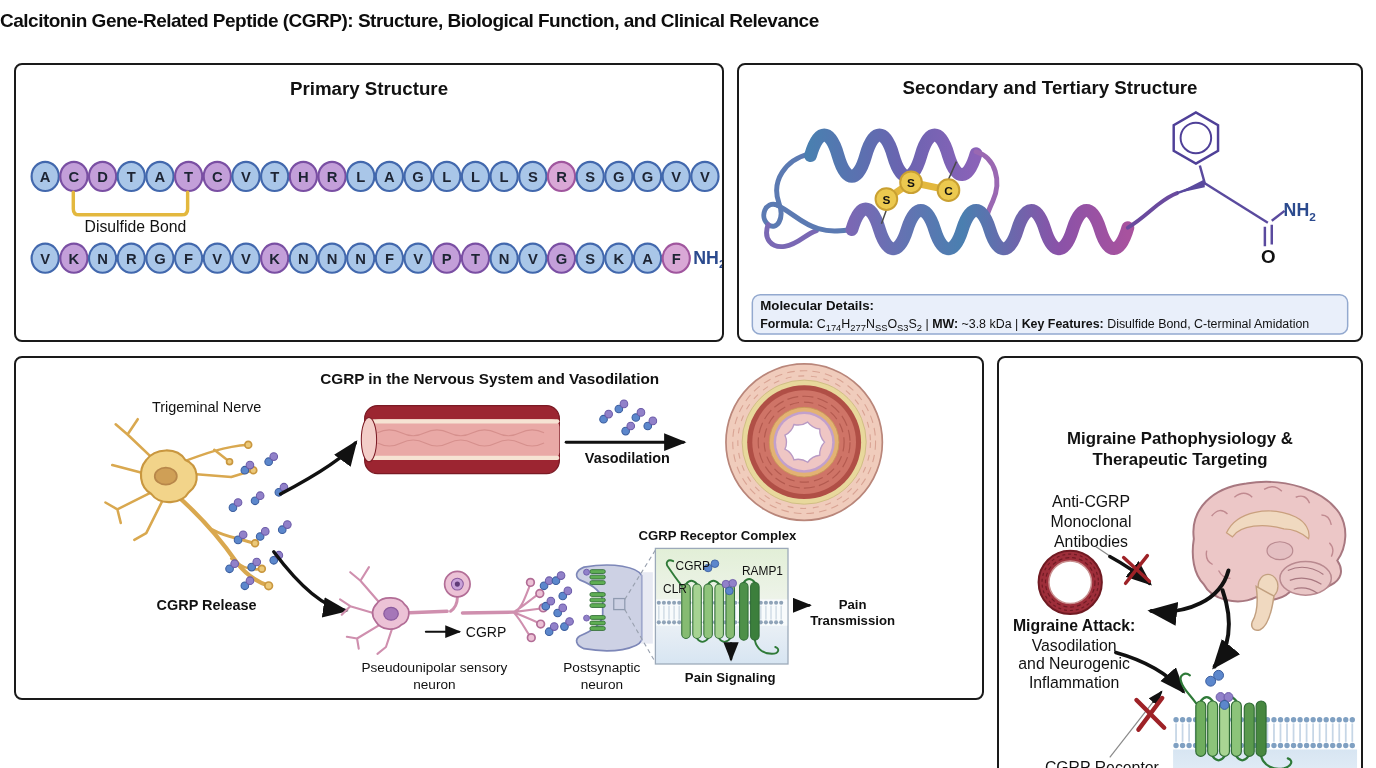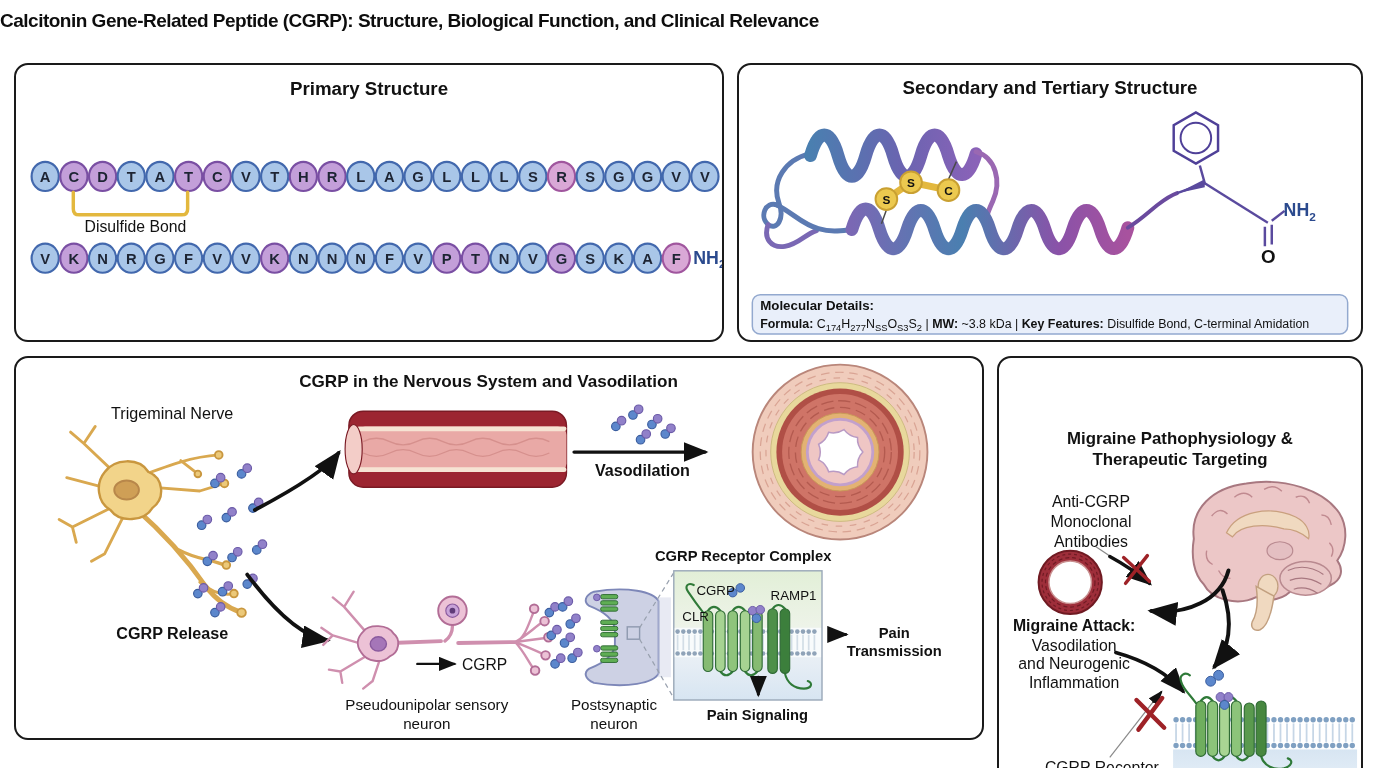--- a/index.html
+++ b/index.html
@@ -1,22 +1,22 @@
 <!DOCTYPE html>
 <html style="--aa-blue-fill: #a9c6e8; --aa-blue-stroke: #4268ad; --aa-purple-fill: #c39fd9; --aa-purple-stroke: #7a4fa3; --aa-pink-fill: #d9a8d6; --aa-pink-stroke: #a0569e; --disulfide-gold: #e3b83e; --nh2-blue: #2b4a8e; --oxygen-red: #b23430; --vessel-red: #9c2531; --receptor-green: #6aa85e; --cgrp-dot-blue: #5c87cc; --cgrp-dot-purple: #9181c9; --x-mark-red: #9e2227;"><head>
 <meta charset="utf-8">
 <style>
   html,body{margin:0;padding:0;background:#fff;}
   body{width:1376px;height:768px;position:relative;font-family:"Liberation Sans",sans-serif;overflow:hidden;}
   .main-title{position:absolute;left:0;top:10px;width:1376px;text-align:left;font-size:19px;font-weight:bold;color:#0d0d0d;letter-spacing:-0.5px;}
-  .panel{position:absolute;border:2px solid #1a1a1a;border-radius:14px;background:#fff;box-sizing:border-box;padding-left:40px;}
+  .panel{position:absolute;border:2px solid #1a1a1a;border-radius:8px;background:#fff;box-sizing:border-box;padding-left:40px;}
   .panel svg{position:absolute;left:0;top:0;width:100%;height:100%;}
   #panelA{left:14px;top:63px;width:710px;height:279px;}
   #panelB{left:737px;top:63px;width:626px;height:279px;}
-  #panelC{left:14px;top:356px;width:970px;height:384px;}
+  #panelC{left:14px;top:356px;width:970px;height:344px;}
   #panelD{left:997px;top:356px;width:366px;height:508px;}
   svg text{font-family:"Liberation Sans",sans-serif;fill:#111;}
   .ptitle{font-size:19px;font-weight:bold;text-anchor:middle;}
   .ctitle{font-size:18px;font-weight:bold;text-anchor:middle;}
   .lbl{font-size:16px;text-anchor:middle;}
   .lbl17{font-size:17px;text-anchor:middle;}
   .lblb{font-size:16px;font-weight:bold;text-anchor:middle;}
   .lblb17{font-size:17px;font-weight:bold;text-anchor:middle;}
   .lblb15{font-size:15.5px;font-weight:bold;text-anchor:middle;}
   .lbl14{font-size:14px;text-anchor:middle;}

